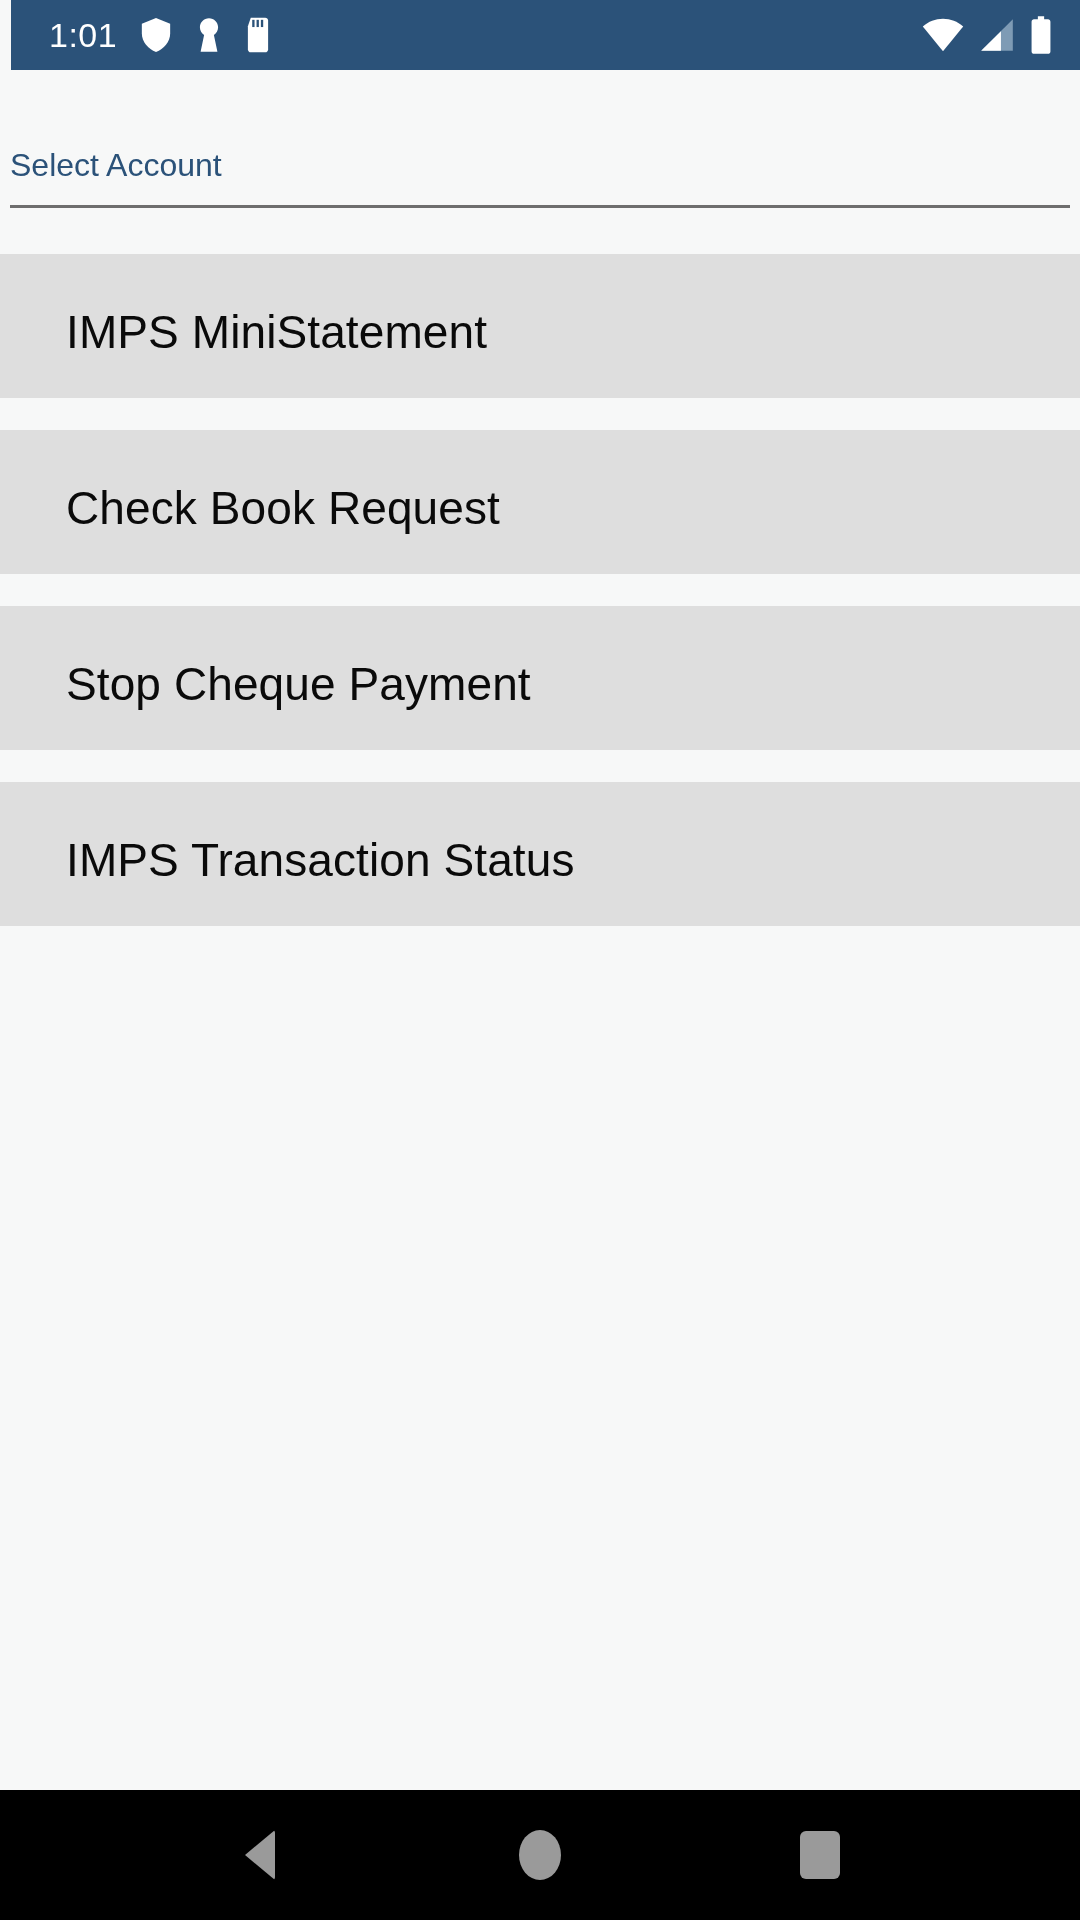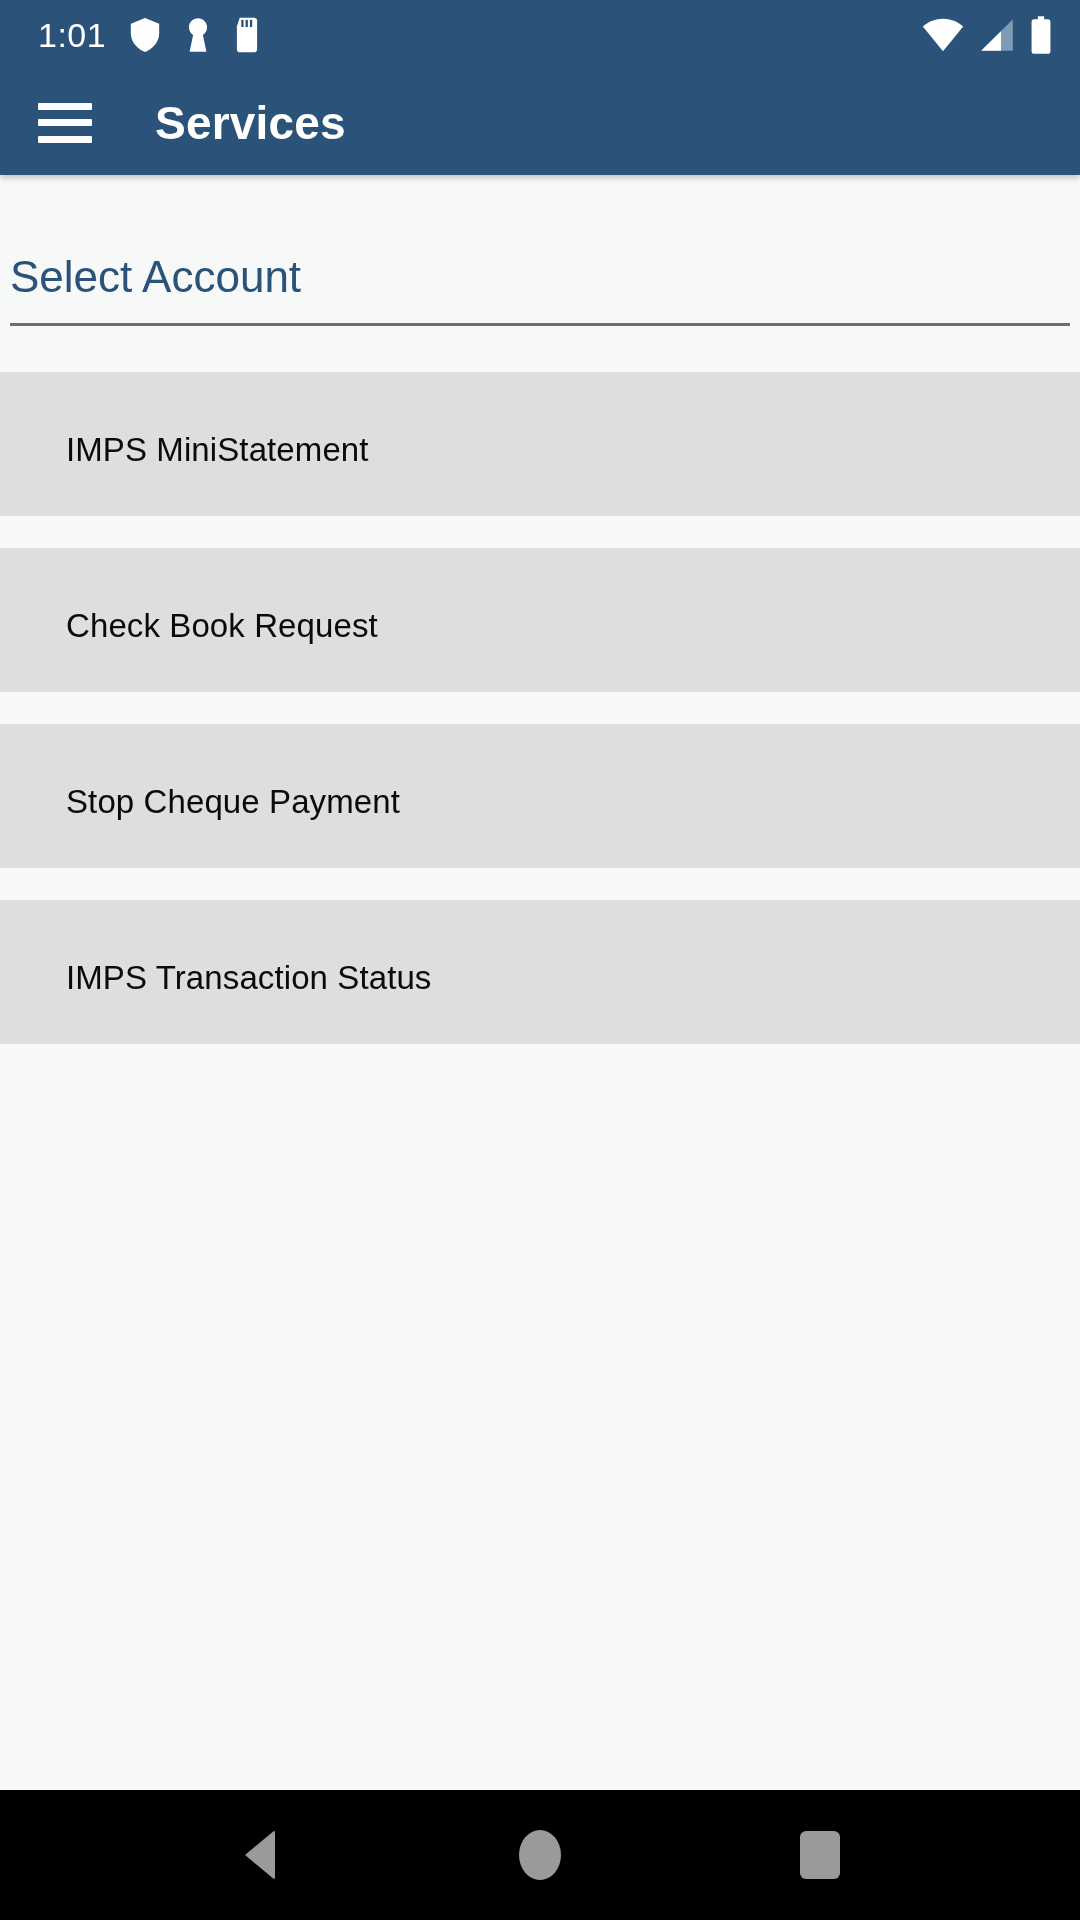--- a/index.html
+++ b/index.html
@@ -21,20 +21,21 @@
   }
 
   
   .status-bar {
     height: 70px;
     background: #2b5279;
     display: flex;
     align-items: center;
     padding: 0 28px 0 38px;
     flex: 0 0 auto;
+    margin-left: 11px;
   }
   .status-left {
     display: flex;
     align-items: center;
     gap: 22px;
   }
   .status-clock {
     color: #ffffff;
     font-size: 34px;
     font-weight: 400;
@@ -91,21 +92,21 @@
     position: relative;
     overflow: hidden;
   }
 
   .spinner-block {
     padding: 0 10px;
     padding-top: 78px;
   }
   .spinner-label {
     color: #2b5279;
-    font-size: 44px;
+    font-size: 32px;
     line-height: 1.1;
     padding-bottom: 22px;
   }
   .spinner-underline {
     height: 3px;
     background: #6e6e6e;
     width: 100%;
   }
 
   .service-list {
@@ -116,21 +117,21 @@
   }
   .service-row {
     height: 144px;
     background: #dedede;
     display: flex;
     align-items: center;
     padding-left: 66px;
     cursor: pointer;
   }
   .service-label {
-    font-size: 33px;
+    font-size: 46px;
     color: #0a0a0a;
     line-height: 1.05;
     letter-spacing: 0.1px;
     margin-top: 11px;
   }
 
   
   .nav-bar {
     height: 130px;
     background: #000000;
@@ -200,28 +201,20 @@
         <path d="M22 0.5 V20.5 H2 Z" fill="#7e9bb5"></path>
         <path d="M14.5 8.2 V20.5 H2 Z" fill="#ffffff"></path>
       </svg>
 
       <svg class="sicon" width="22" height="38" viewBox="0 0 14 24">
         <path d="M5 0 H9 V2 H11.5 C12.3 2 13 2.7 13 3.5 V22.5 C13 23.3 12.3 24 11.5 24 H2.5 C1.7 24 1 23.3 1 22.5 V3.5 C1 2.7 1.7 2 2.5 2 H5 Z" fill="#ffffff"></path>
       </svg>
     </div>
   </div>
 
-  <div class="app-bar">
-    <div class="hamburger">
-      <span></span>
-      <span></span>
-      <span></span>
-    </div>
-    <div class="app-title">Services</div>
-  </div>
 
   <div class="content">
 
     <div class="spinner-block">
       <div class="spinner-label">Select Account</div>
       <div class="spinner-underline"></div>
     </div>
 
     <div class="service-list" id="service-list">
         <div class="service-row">

